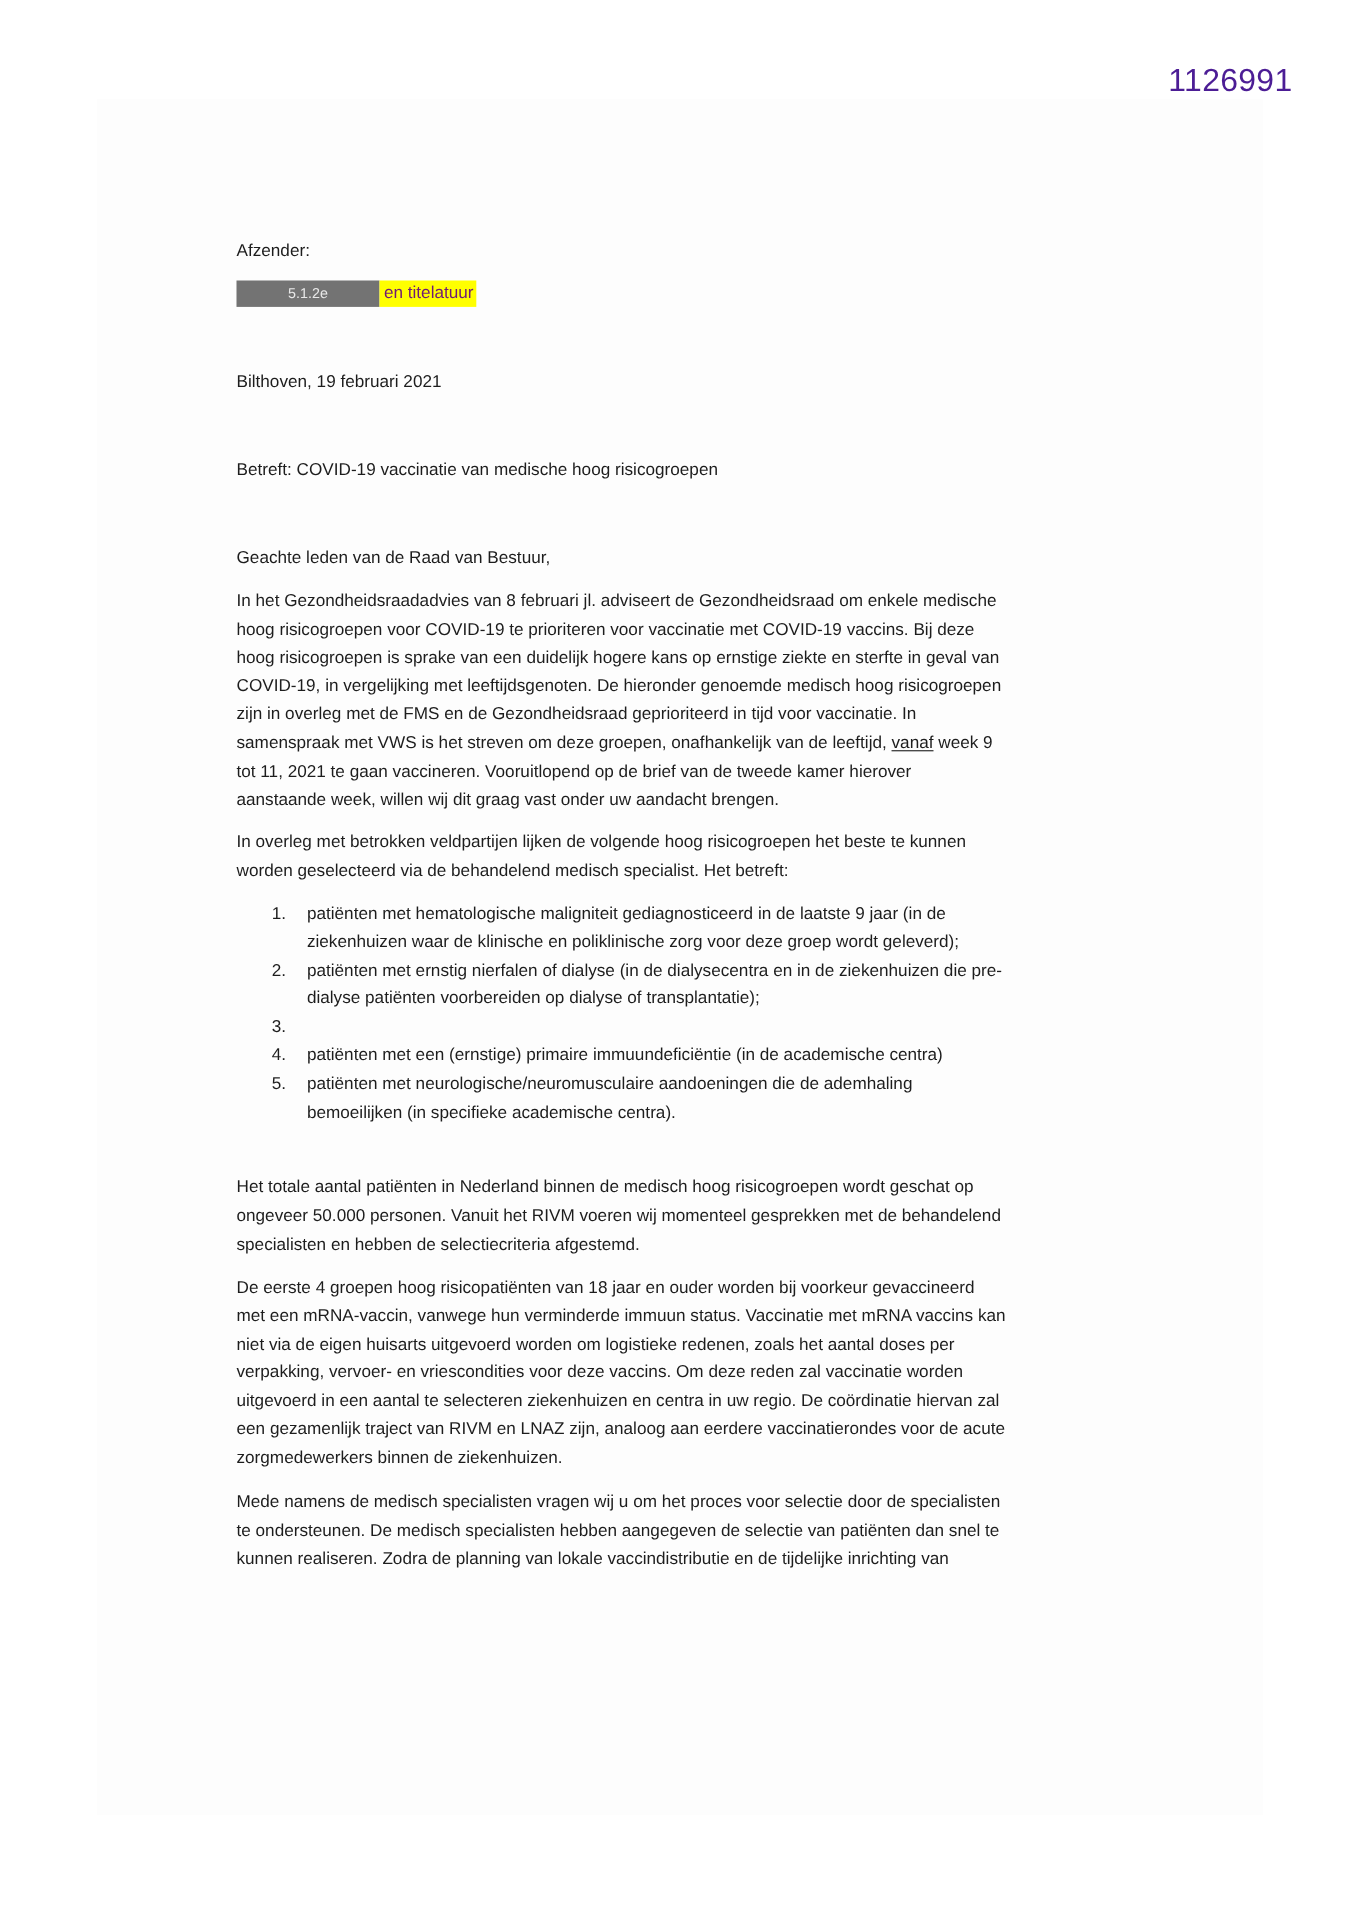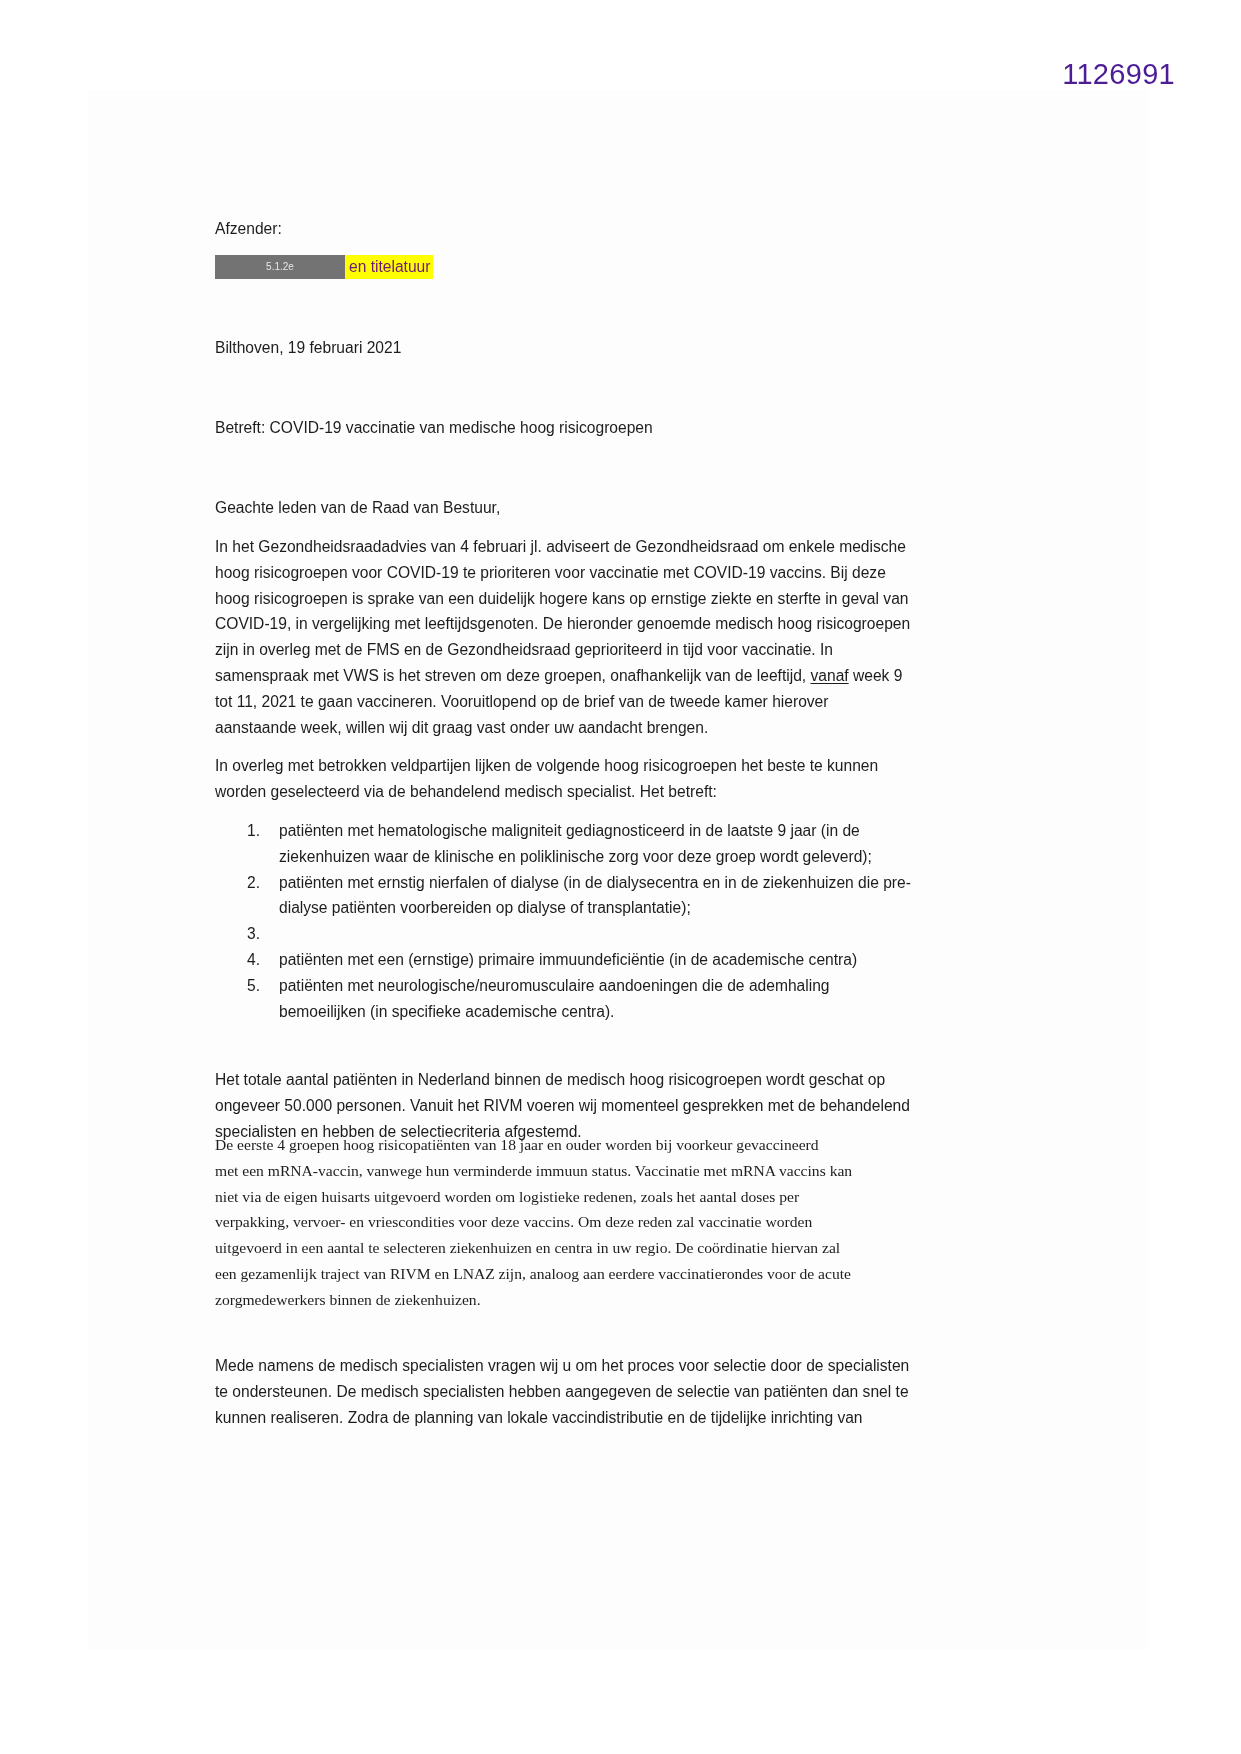--- a/index.html
+++ b/index.html
@@ -21,39 +21,39 @@
   .content {
     position: absolute; left: 215px; top: 0; width: 820px;
     font-family: "Liberation Sans", sans-serif; font-size: 15.6px; line-height: 25.8px;
     color: #1d1d1d;
   }
   .abs { position: absolute; left: 0; white-space: nowrap; }
   .sender-label { top: 216px; }
   .sender-line { top: 255px; height: 24px; display: flex; align-items: stretch; }
   .redaction {
     width: 130px; height: 24px; background: #737373; color: #e8e8e8;
-    font-size: 10px; line-height: 24px; text-align: center;
+    font-size: 13px; line-height: 24px; text-align: center;
     font-family: "Liberation Sans", sans-serif;
   }
   .highlight {
     background: #ffff00; padding: 0 2px 0 4px; line-height: 24px; color: #701a75;
   }
   .place-date { top: 335px; }
   .subject { top: 415px; }
   .salutation { top: 495px; }
   .para { position: absolute; left: 0; width: 820px; white-space: normal; }
   .para .ln { display: block; white-space: nowrap; }
   .p1 { top: 534px; }
   .p2 { top: 753px; }
   .list { position: absolute; left: 32px; top: 818px; width: 800px; }
   .list-item { display: flex; }
   .list-num { width: 32px; flex: none; }
   .list-text .ln { display: block; white-space: nowrap; }
   .p3 { top: 1067px; }
-  .p4 { top: 1132px; font-family: Liberation Serif, serif; }
+  .p4 { top: 1158px; }
   .p5 { top: 1353px; }
   u { text-decoration: underline; text-underline-offset: 2px; }
 </style>
 </head>
 <body>
 
 <div class="doc-id">1126991</div>
 
 <div class="scan-area"></div>
 
@@ -66,21 +66,21 @@
     <span class="highlight">en titelatuur</span>
   </div>
 
   <div class="abs place-date">Bilthoven, 19 februari 2021</div>
 
   <div class="abs subject">Betreft: COVID-19 vaccinatie van medische hoog risicogroepen</div>
 
   <div class="abs salutation">Geachte leden van de Raad van Bestuur,</div>
 
   <div class="para p1">
-    <span class="ln">In het Gezondheidsraadadvies van 4 februari jl. adviseert de Gezondheidsraad om enkele medische</span>
+    <span class="ln">In het Gezondheidsraadadvies van 8 februari jl. adviseert de Gezondheidsraad om enkele medische</span>
     <span class="ln">hoog risicogroepen voor COVID-19 te prioriteren voor vaccinatie met COVID-19 vaccins. Bij deze</span>
     <span class="ln">hoog risicogroepen is sprake van een duidelijk hogere kans op ernstige ziekte en sterfte in geval van</span>
     <span class="ln">COVID-19, in vergelijking met leeftijdsgenoten. De hieronder genoemde medisch hoog risicogroepen</span>
     <span class="ln">zijn in overleg met de FMS en de Gezondheidsraad geprioriteerd in tijd voor vaccinatie. In</span>
     <span class="ln"><span>samenspraak met VWS is het streven om deze groepen, onafhankelijk van de leeftijd, </span><u>vanaf</u><span> week 9</span></span>
     <span class="ln">tot 11, 2021 te gaan vaccineren.  Vooruitlopend op de brief van de tweede kamer hierover</span>
     <span class="ln">aanstaande week, willen wij dit graag vast onder uw aandacht brengen.</span>
   </div>
 
   <div class="para p2">

